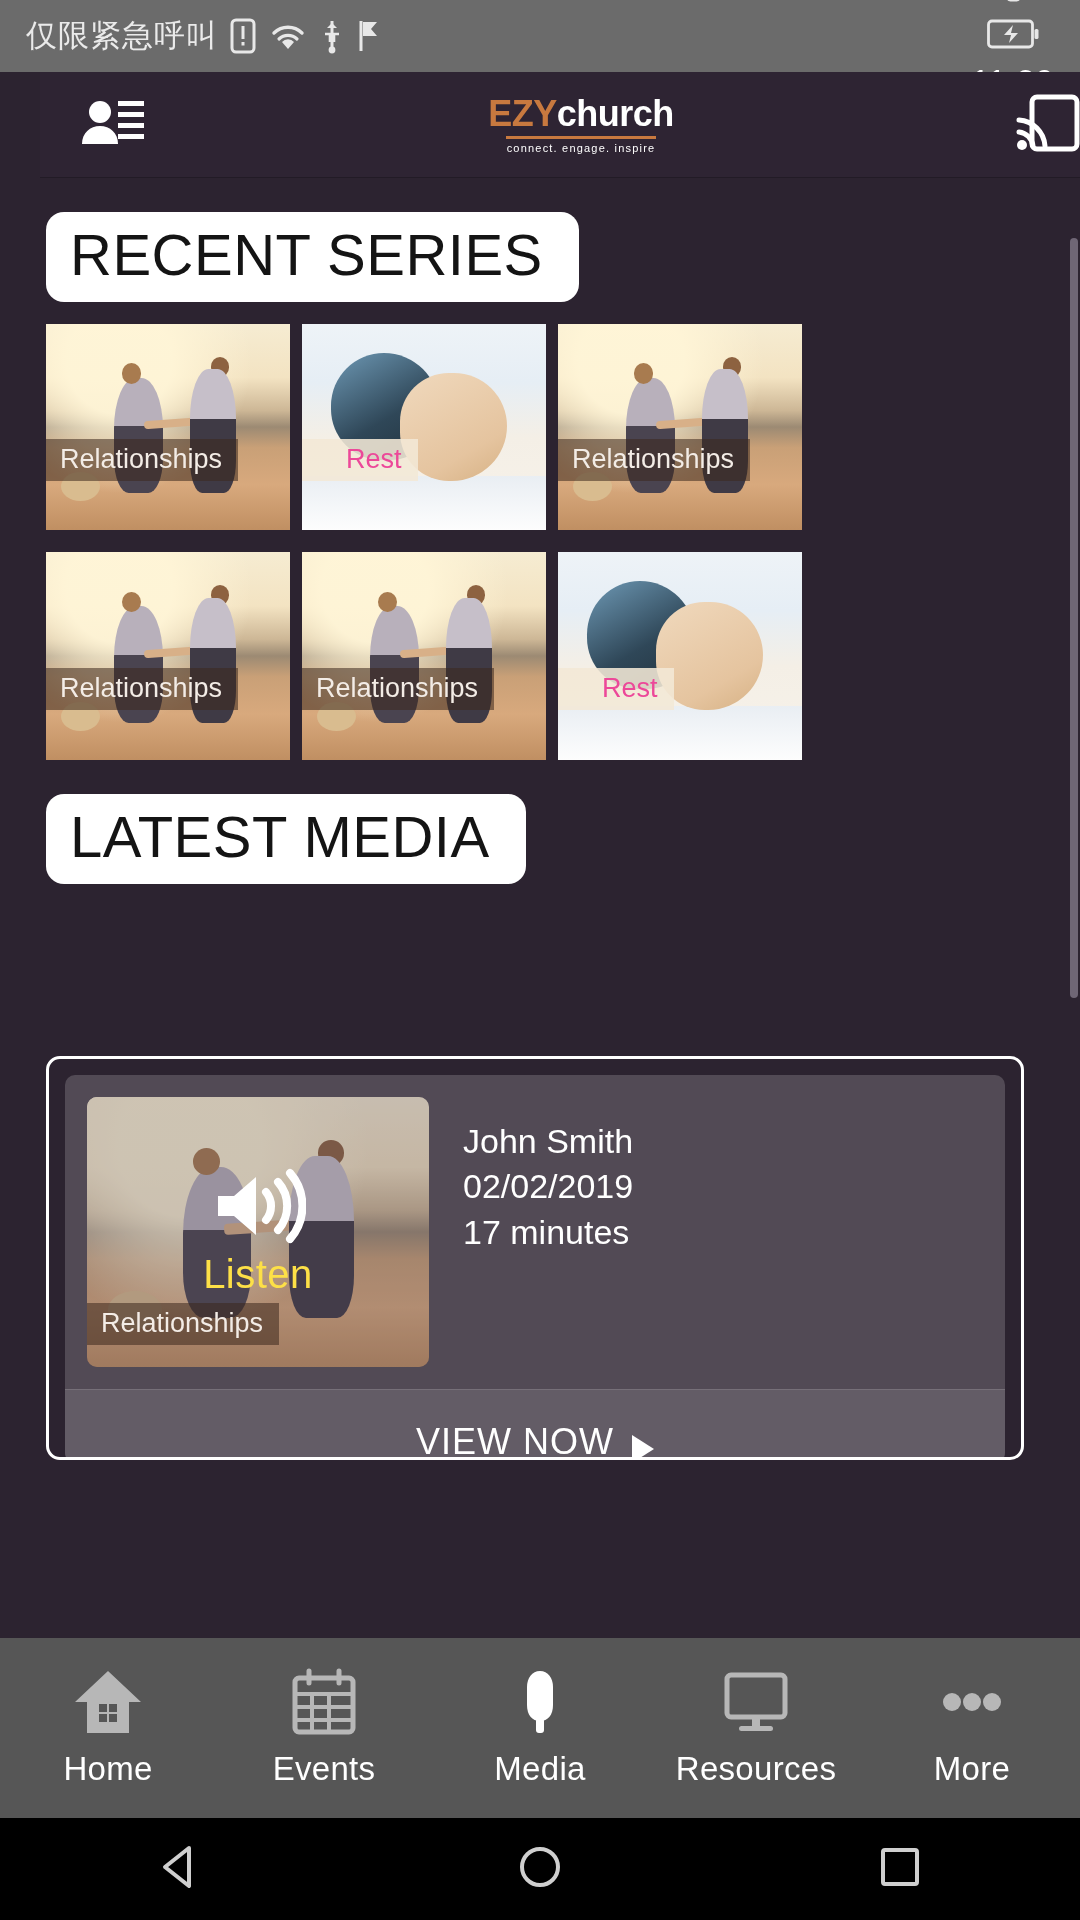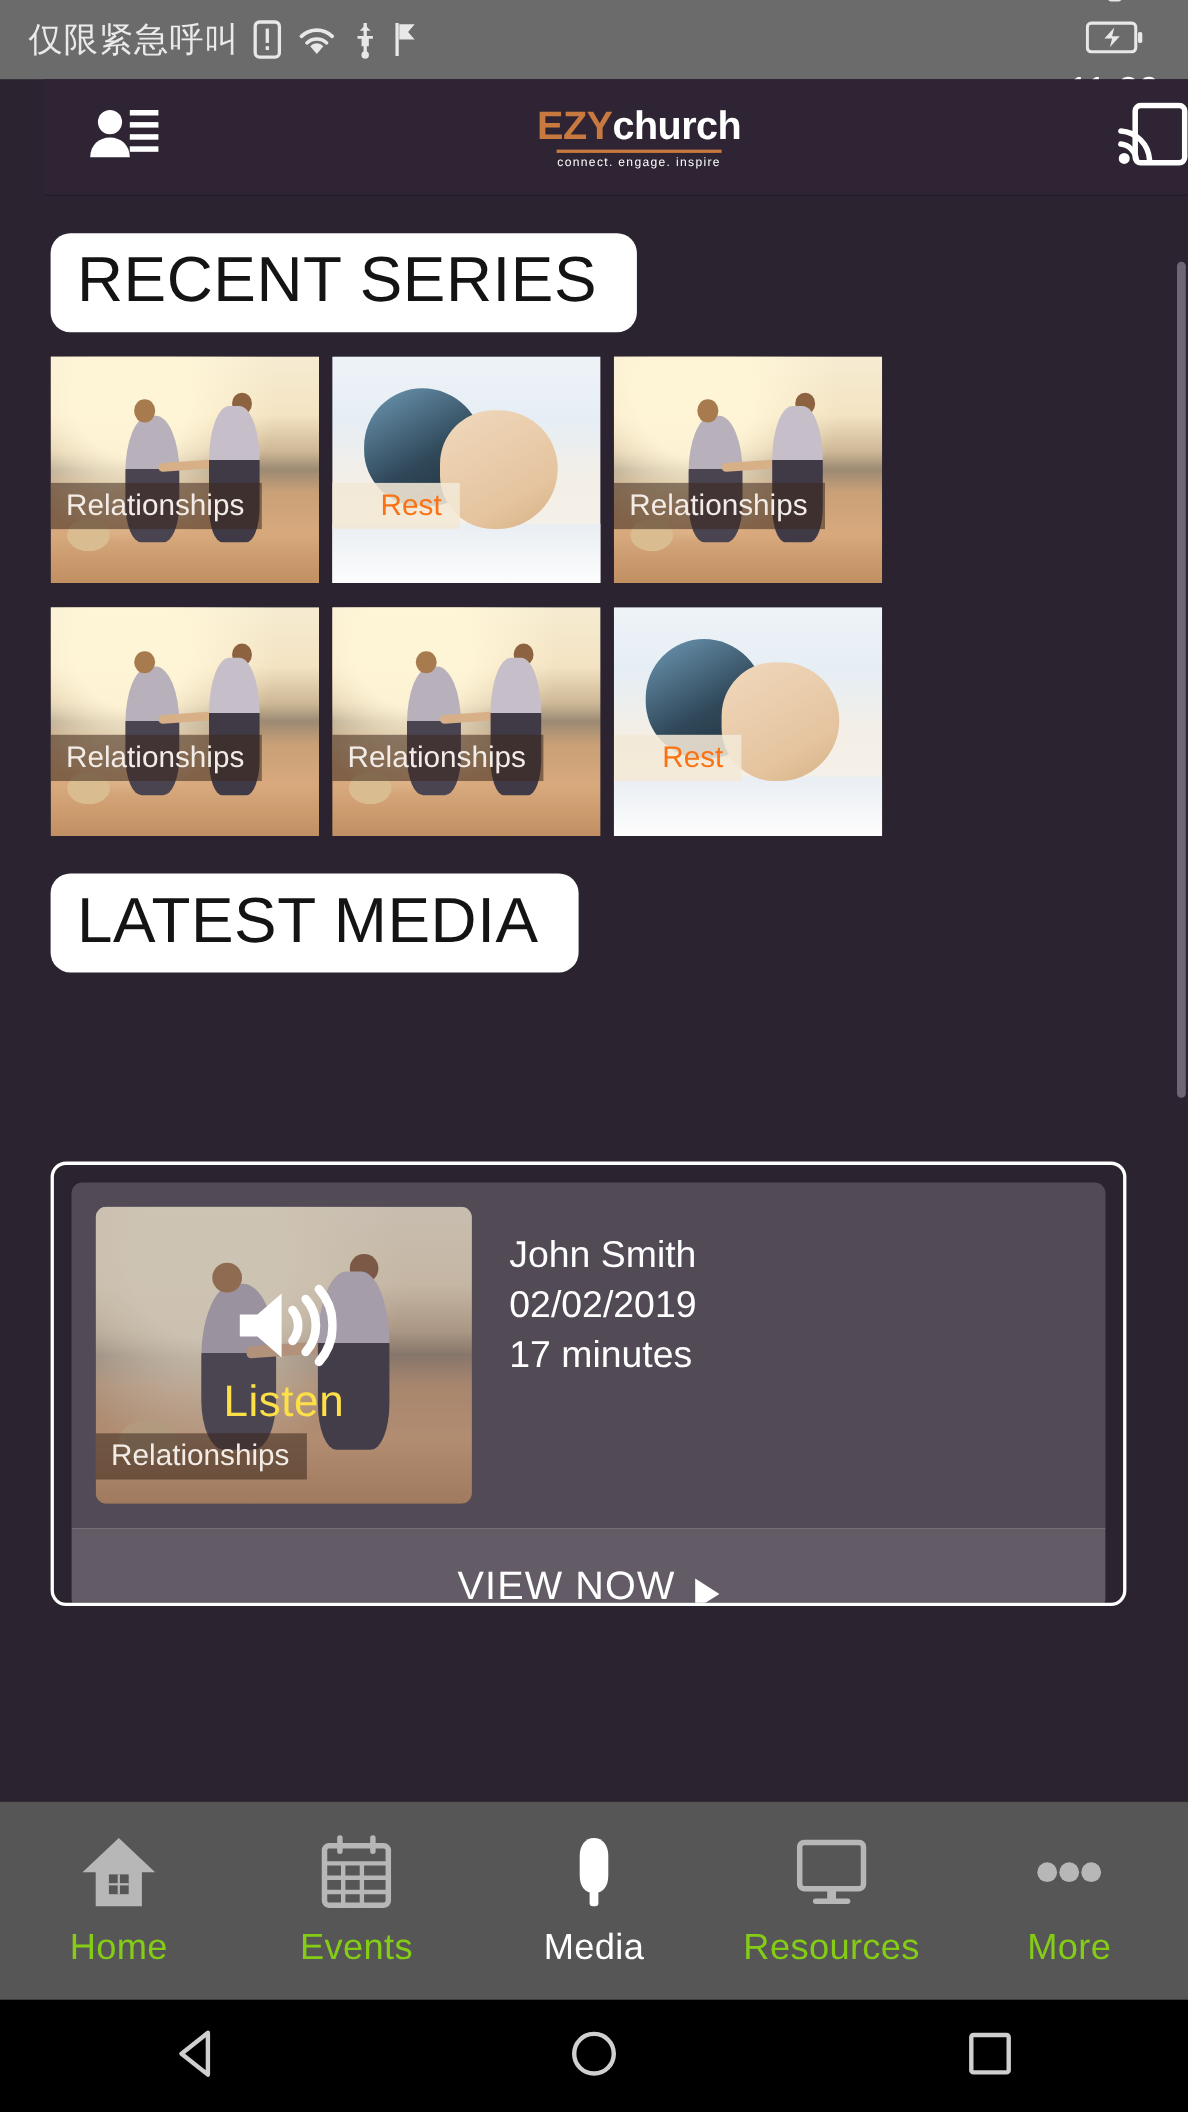--- a/index.html
+++ b/index.html
@@ -114,21 +114,21 @@
   .img-rest .pillow {
     position:absolute; left:0; bottom:0; width:100%; height:26%;
     background:linear-gradient(180deg,#e9eef3,#fdfdfd);
   }
 
   .thumb-label {
     position:absolute; left:0; bottom:24%;
     padding:7px 16px 8px 14px; font-size:27px; line-height:1;
   }
   .lab-dark { background:rgba(60,40,30,.55); color:#f3ece6; }
-  .lab-light { background:rgba(243,232,214,.88); color:#f97316;padding-left:44px; }
+  .lab-light { background:rgba(243,232,214,.88); color:#ec4899;padding-left:44px; }
 
   
   .media-panel {
     position:absolute; left:46px; top:1056px; width:978px; height:404px;
     border:3px solid #ffffff; border-radius:14px;
     background:#2c2330; overflow:hidden;
   }
   .media-card {
     margin:16px; background:rgba(255,255,255,.18);
     border-radius:10px; overflow:hidden;
@@ -158,21 +158,21 @@
   .tri { width:0; height:0; border-left:22px solid #fff;
          border-top:14px solid transparent; border-bottom:14px solid transparent; }
 
   
   .bottomnav {
     position:absolute; left:0; top:1638px; width:1080px; height:180px;
     background:#565656; display:flex; align-items:center;
   }
   .navitem {
     flex:1; display:flex; flex-direction:column; align-items:center;
-    justify-content:center; gap:10px; color:#84cc16;
+    justify-content:center; gap:10px; color:#ffffff;
   }
   .navitem.active { color:#ffffff; }
   .navlabel { font-size:33px; font-weight:300; letter-spacing:0.3px; }
 
   
   .sysnav {
     position:absolute; left:0; top:1818px; width:1080px; height:102px;
     background:#000; display:flex; align-items:center; justify-content:space-around;
   }
 </style>

